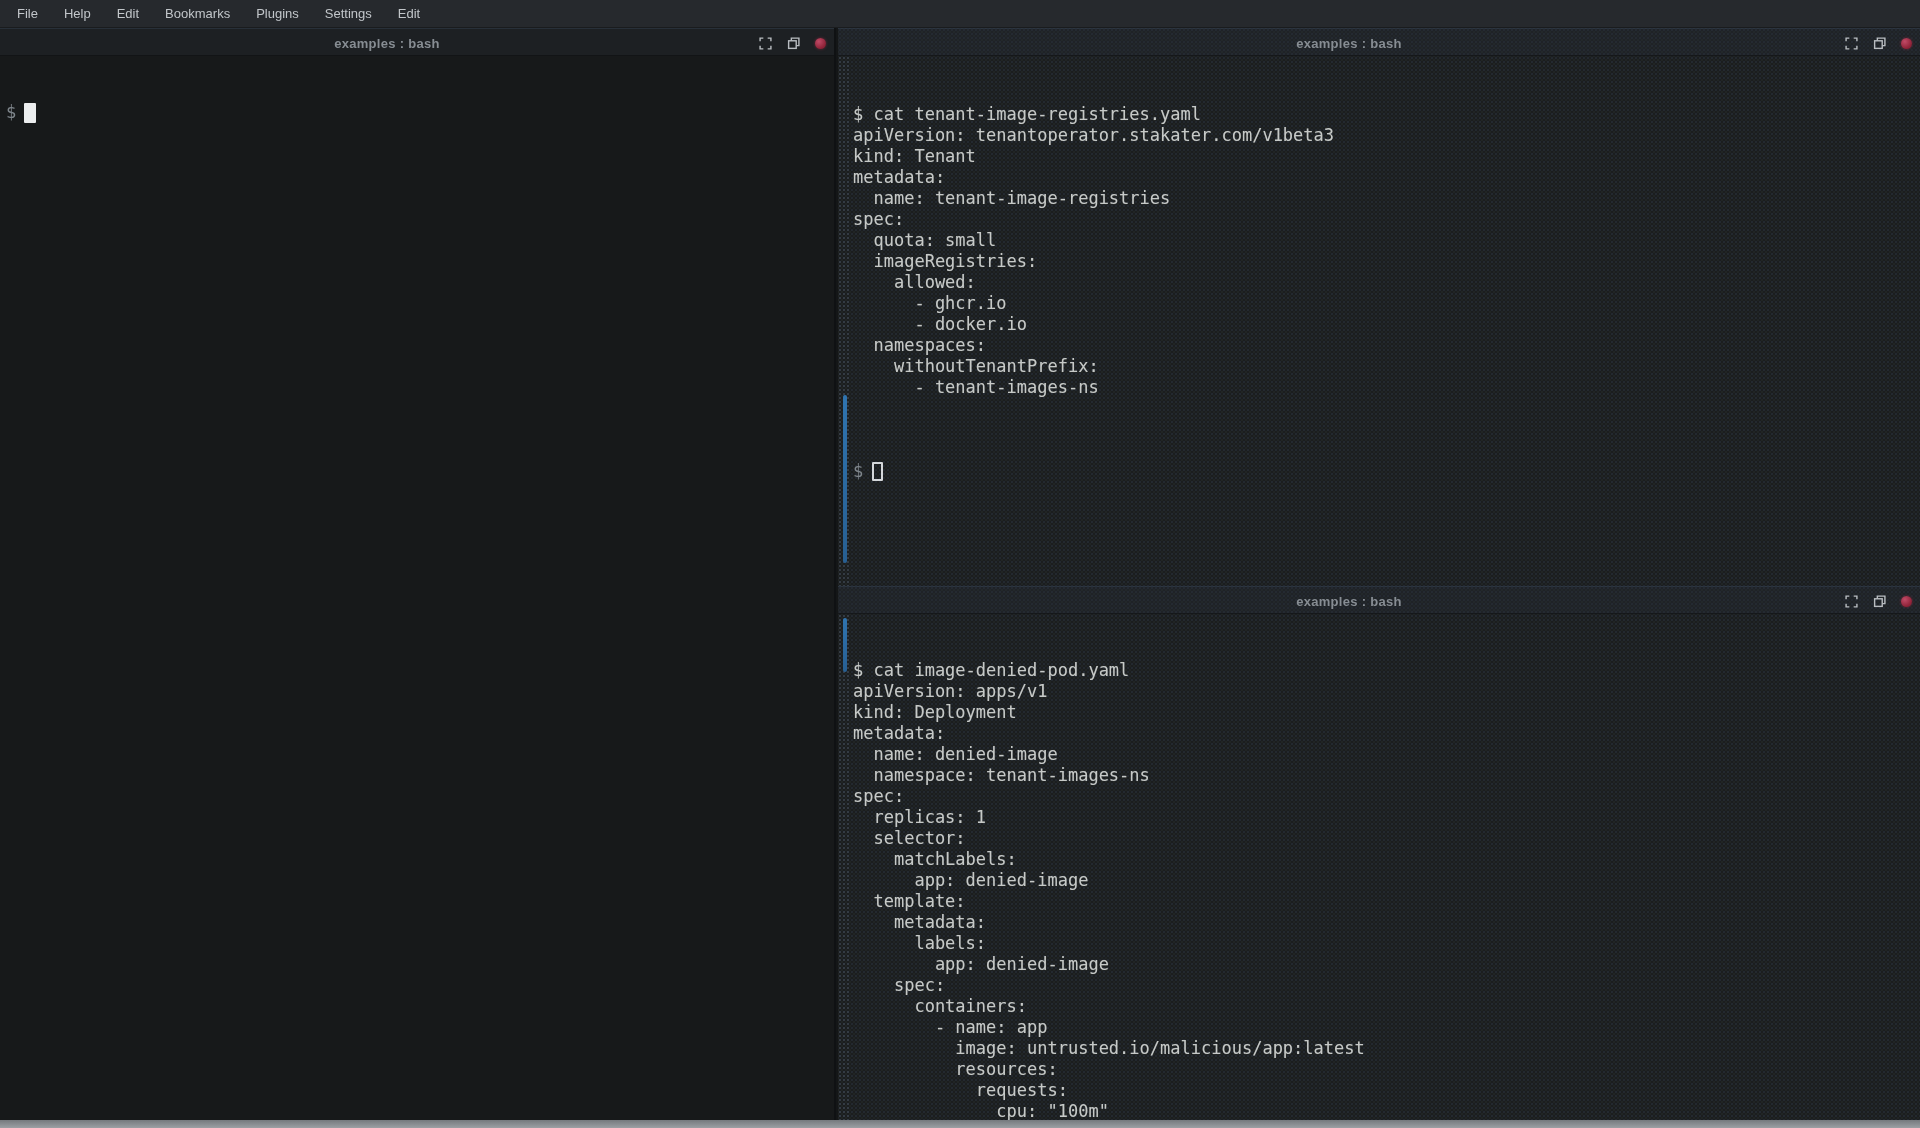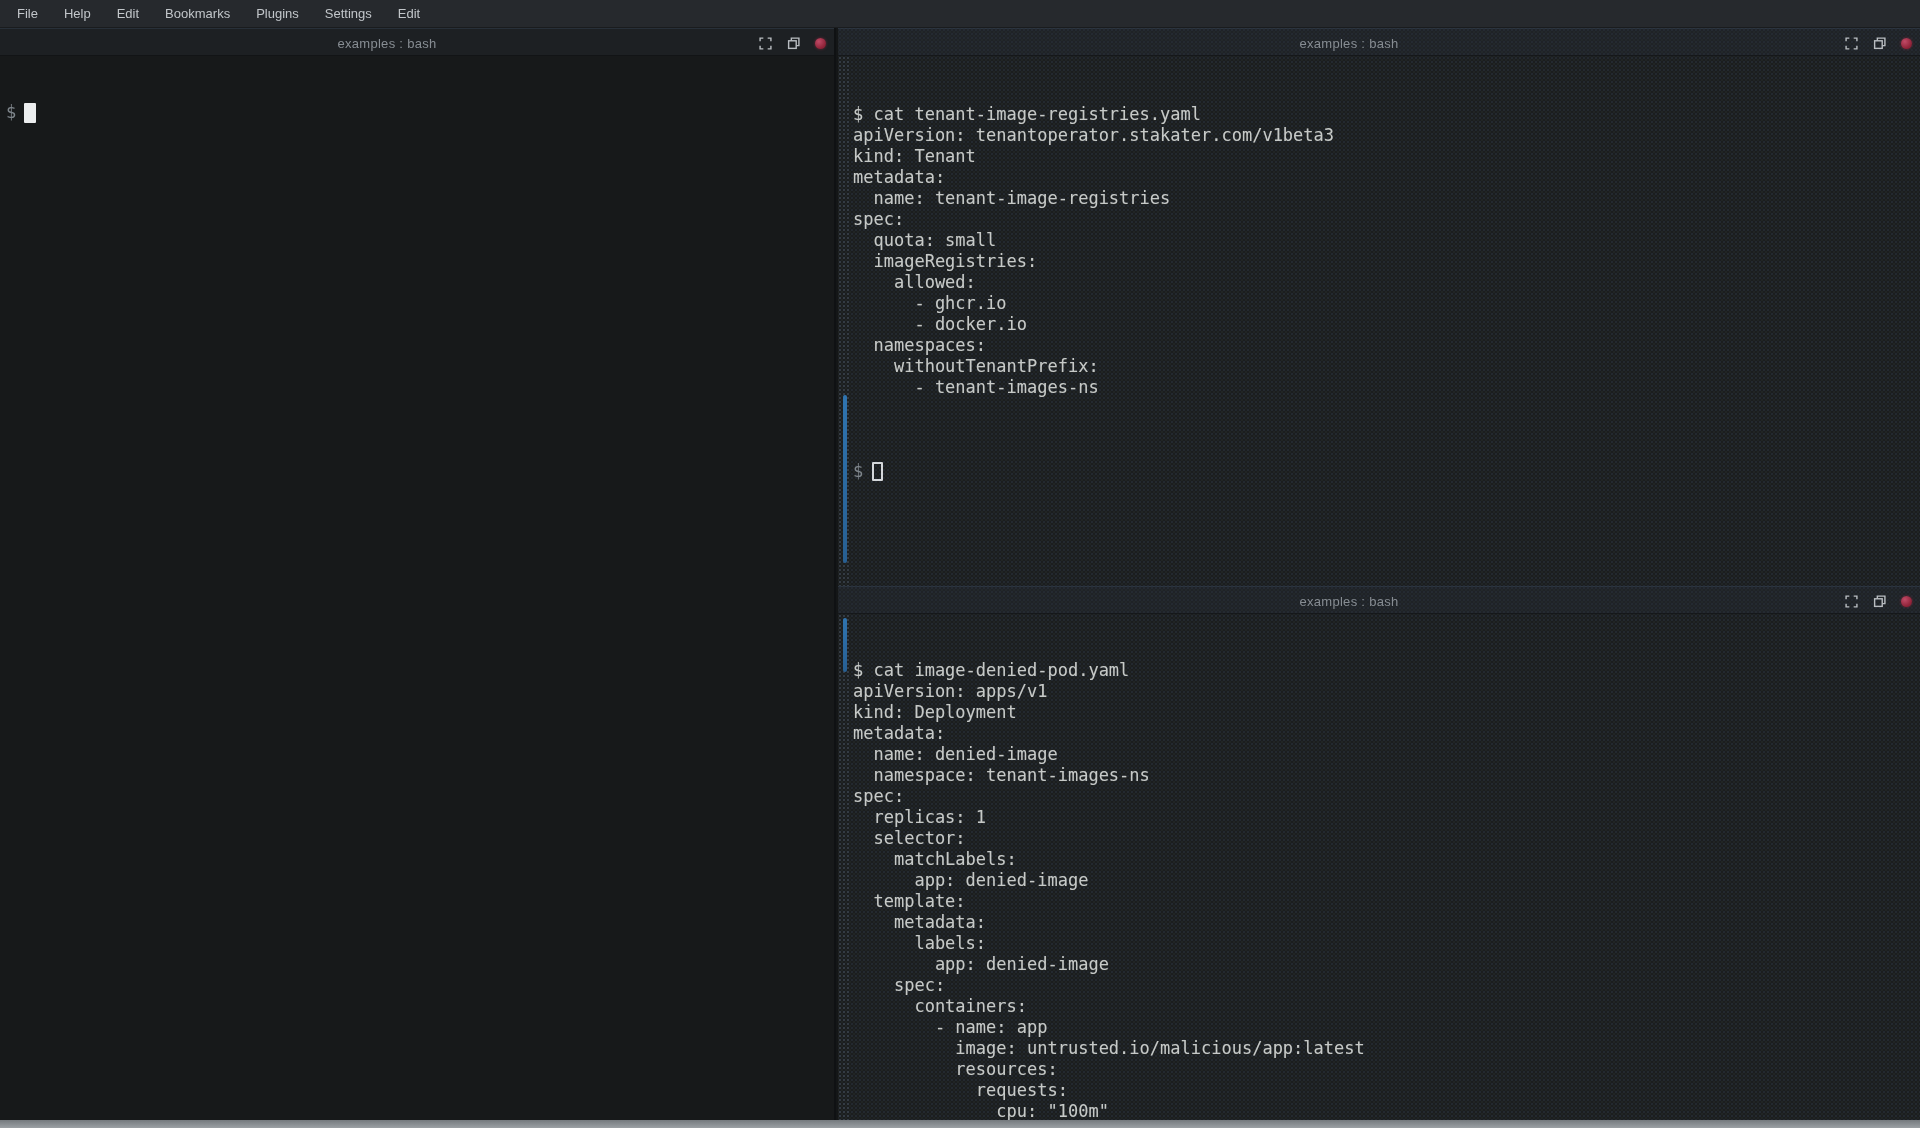--- a/index.html
+++ b/index.html
@@ -29,21 +29,21 @@
   .pane { position:absolute; }
   .pane-header {
     position:relative; height:28px; width:100%;
     background:rgba(40,46,54,0.35);
     border-top:1px solid rgba(90,120,160,0.18);
     border-bottom:1px solid rgba(0,0,0,0.35);
   }
   .pane-title {
     position:absolute; left:0; right:60px; top:0; height:28px;
     display:flex; align-items:center; justify-content:center;
-    color:#878d93; font-size:13px; letter-spacing:0.3px; white-space:pre;
+    color:#878d93; font-size:13px; letter-spacing:0.3px; white-space:pre;font-weight:bold;
   }
   .pane-buttons {
     position:absolute; right:8px; top:0; height:28px;
     display:flex; align-items:center; gap:15px;
   }
   .hdr-icon { width:13px; height:13px; display:block; cursor:pointer; }
   .close-dot {
     width:11px; height:11px; border-radius:50%;
     background:radial-gradient(circle at 35% 32%, #c04a66, #8d2136 70%);
     box-shadow:0 0 3px rgba(190,50,80,0.5); cursor:pointer;

